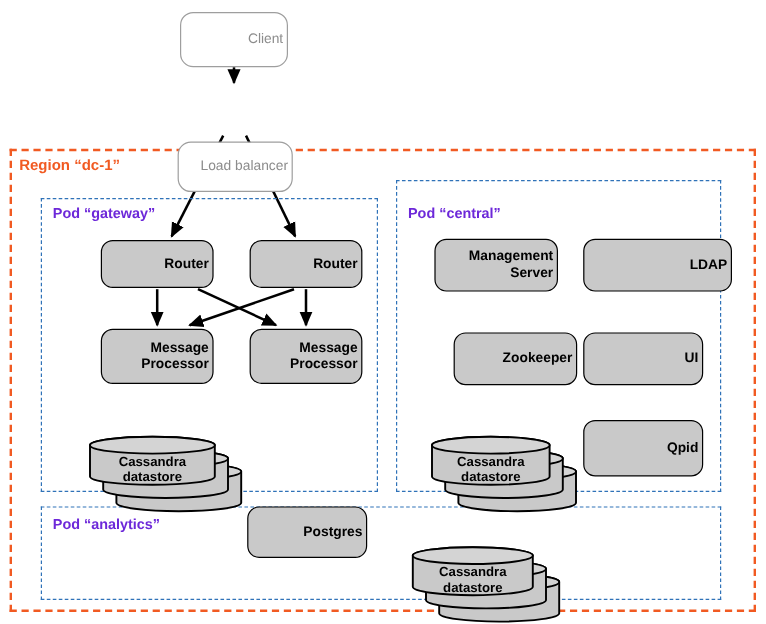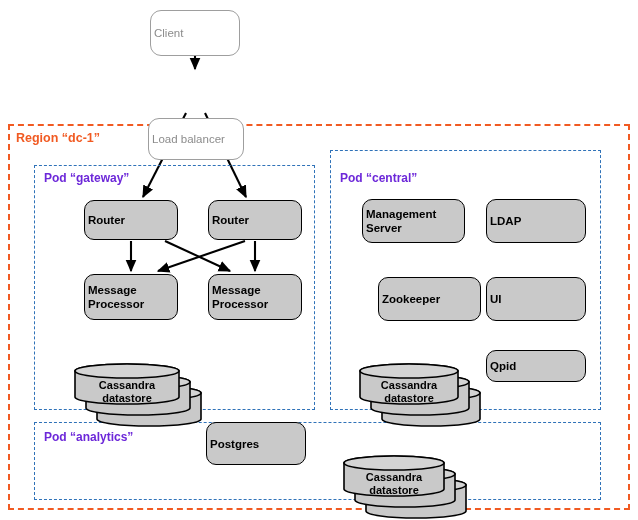--- a/index.html
+++ b/index.html
@@ -24,21 +24,21 @@
     pointer-events: none;
   }
 
   
   .node {
     position: absolute;
     box-sizing: border-box;
     display: flex;
     align-items: center;
     justify-content: center;
-    text-align: left;
+    text-align: right;
     border-radius: 10px;
     font-weight: bold;
     font-size: 11.5px;
     line-height: 14px;
     color: #000000;
     background: #c9c9c9;
     border: 1.6px solid #000000;
     z-index: 4;
   }
   .node.ghost {
@@ -174,30 +174,30 @@
         </svg>
         <div class="dbtext" style="left: 0px; top: 15px; width: 104px;">Cassandra
 datastore</div>
       </div>
       <div class="pod" style="left: 330px; top: 150px; width: 271px; height: 260px;"></div>
       <div class="pod-label" style="left: 340px; top: 171px;">Pod “central”</div>
       <div class="node" style="left: 362px; top: 199px; width: 103px; height: 44px;">
         <span class="lbl">Management
 Server</span>
       </div>
-      <div class="node" style="left: 486px; top: 199px; width: 100px; height: 44px;">
+      <div class="node" style="left: 486px; top: 199px; width: 124px; height: 44px;">
         <span class="lbl">LDAP</span>
       </div>
       <div class="node" style="left: 362px; top: 277px; width: 103px; height: 44px; margin-left: 16px;">
         <span class="lbl">Zookeeper</span>
       </div>
       <div class="node" style="left: 486px; top: 277px; width: 100px; height: 44px;">
         <span class="lbl">UI</span>
       </div>
-      <div class="node" style="left: 486px; top: 350px; width: 100px; height: 32px;">
+      <div class="node" style="left: 486px; top: 350px; width: 100px; height: 47px;">
         <span class="lbl">Qpid</span>
       </div>
       <div class="dbstack" style="left: 360px; top: 339px; width: 120px; height: 62px;">
         <svg width="120" height="62" viewBox="0 0 120 62">
           <g transform="translate(22,22)">
             <path d="M0,7 a49,7 0 0 1 98,0 L98,33 a49,7 0 0 1 -98,0 Z" fill="#c9c9c9" stroke="#000000" stroke-width="1.6"></path>
             <ellipse cx="49" cy="7" rx="49" ry="7" fill="#d4d4d4" stroke="#000000" stroke-width="1.6"></ellipse>
           </g>
           <g transform="translate(11,11)">
             <path d="M0,7 a49,7 0 0 1 98,0 L98,33 a49,7 0 0 1 -98,0 Z" fill="#c9c9c9" stroke="#000000" stroke-width="1.6"></path>

